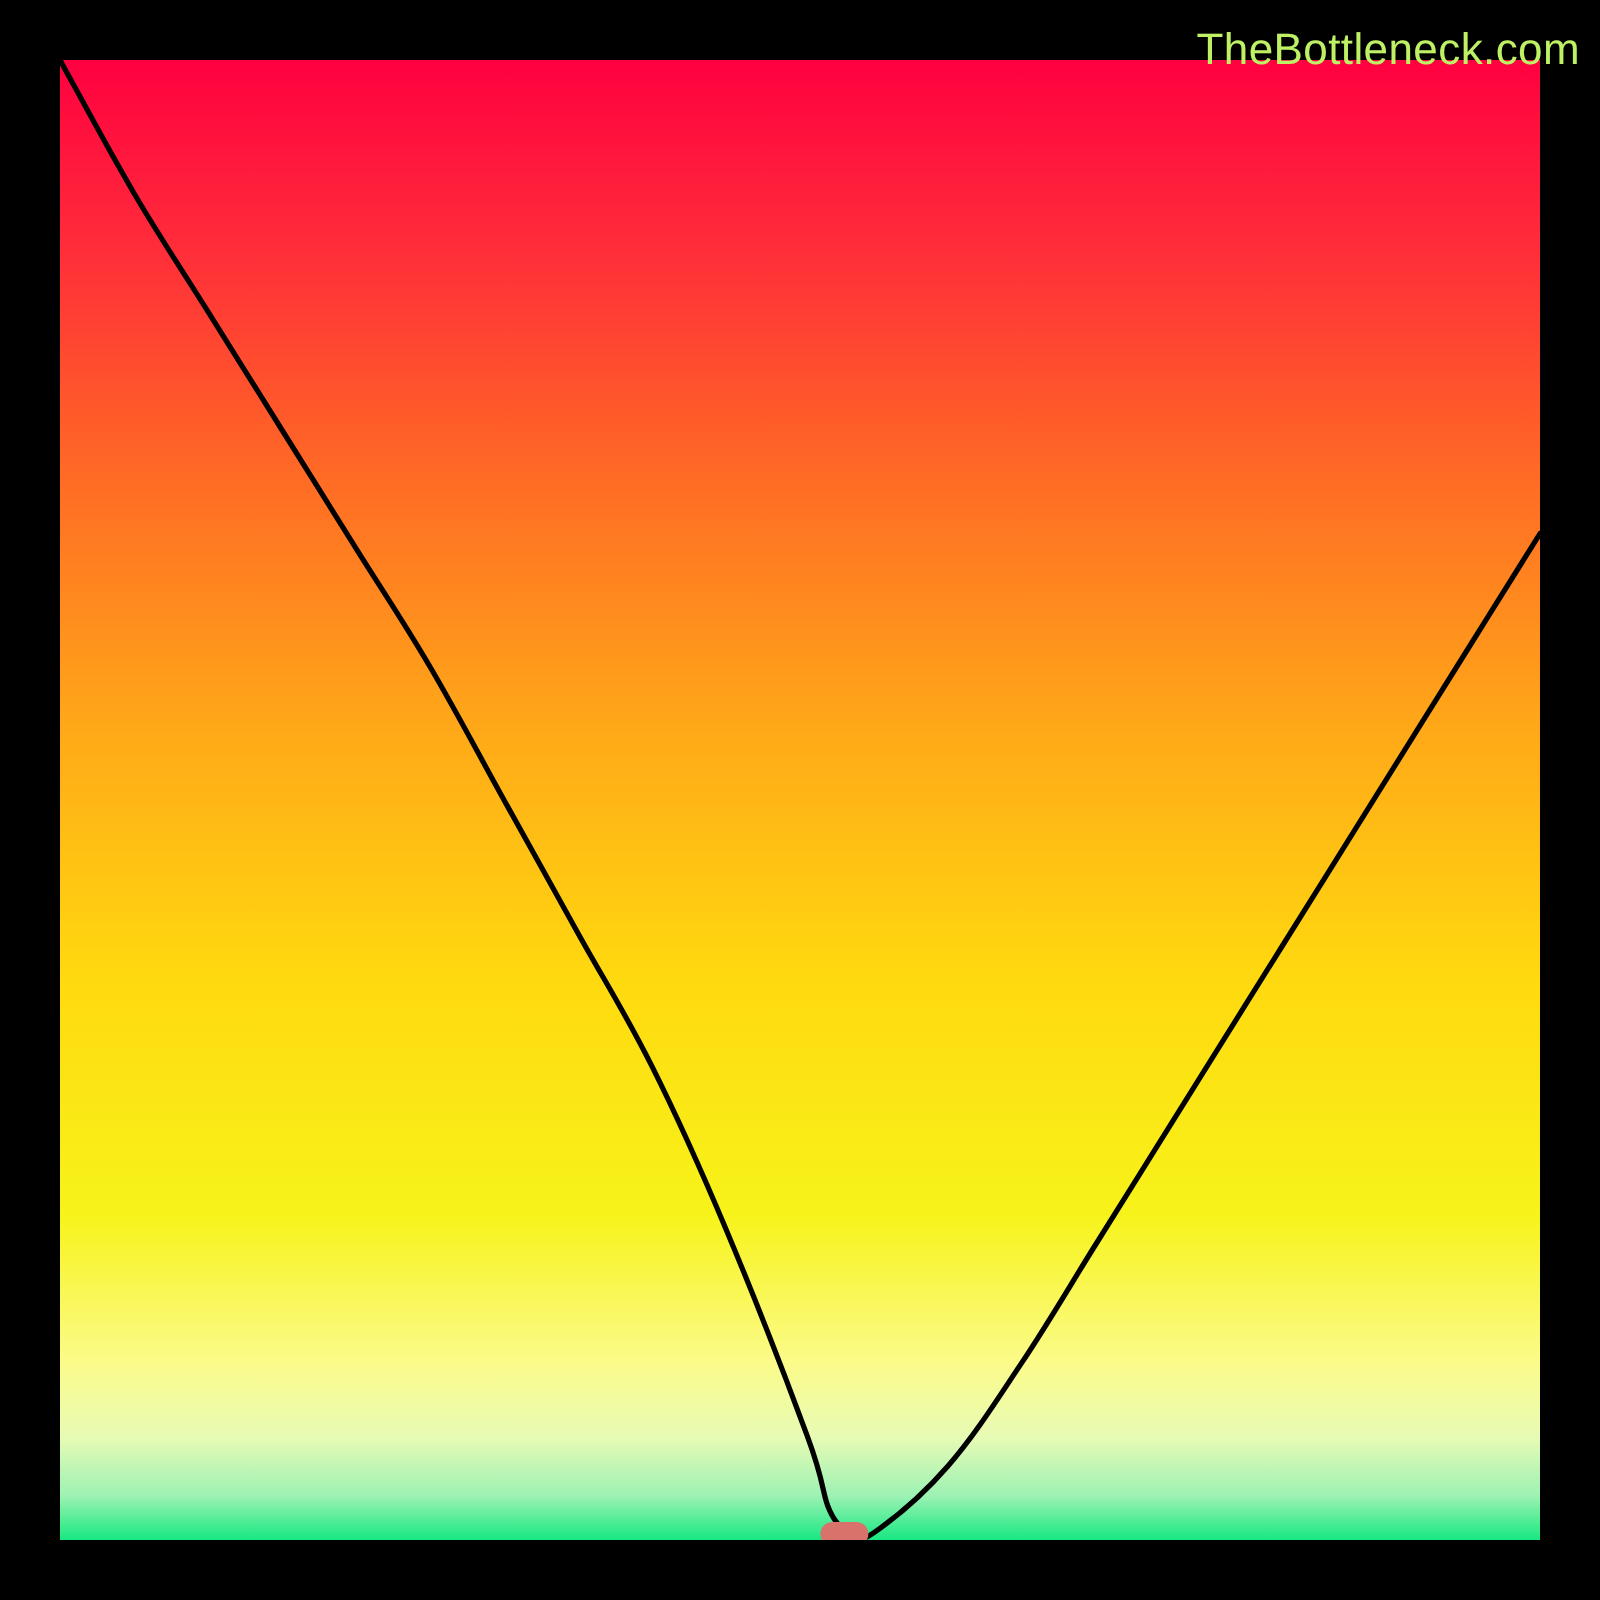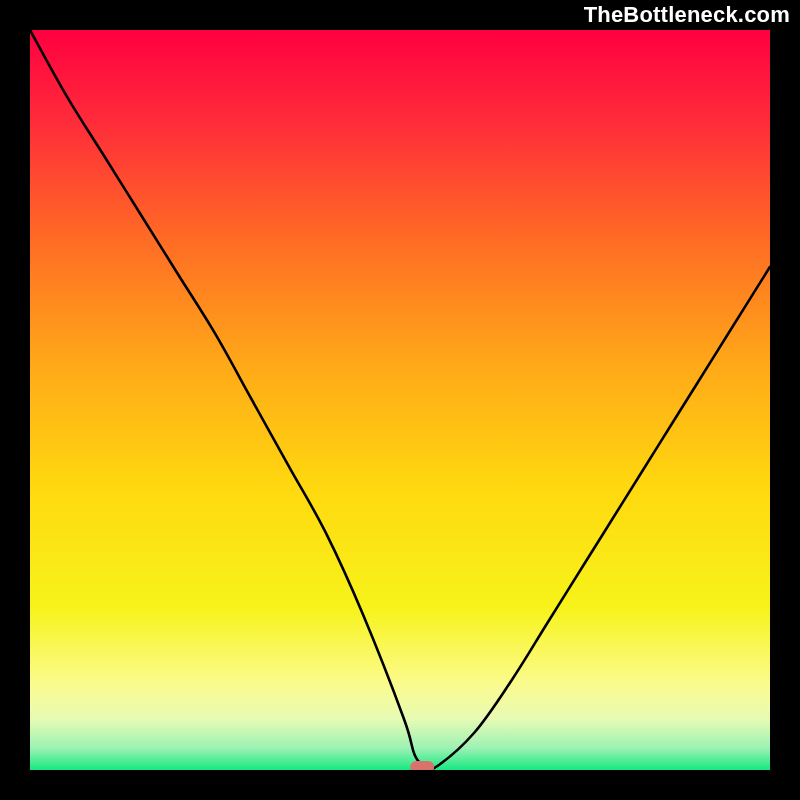--- a/index.html
+++ b/index.html
@@ -12,25 +12,25 @@
     font-family: Arial, Helvetica, sans-serif;
   }
   .frame {
     position: relative;
     width: 800px;
     height: 800px;
     background: #000;
   }
   .watermark {
     position: absolute;
-    top: 2px;
+    top: 12px;
     right: 10px;
-    color: #ffffff;
+    color: #bef264;
     font-size: 22px;
-    font-weight: 700;
+    font-weight: 400;
     letter-spacing: 0.2px;
     z-index: 5;
   }
   .plot-wrap {
     position: absolute;
     left: 30px;
     top: 30px;
     width: 740px;
     height: 740px;
   }

